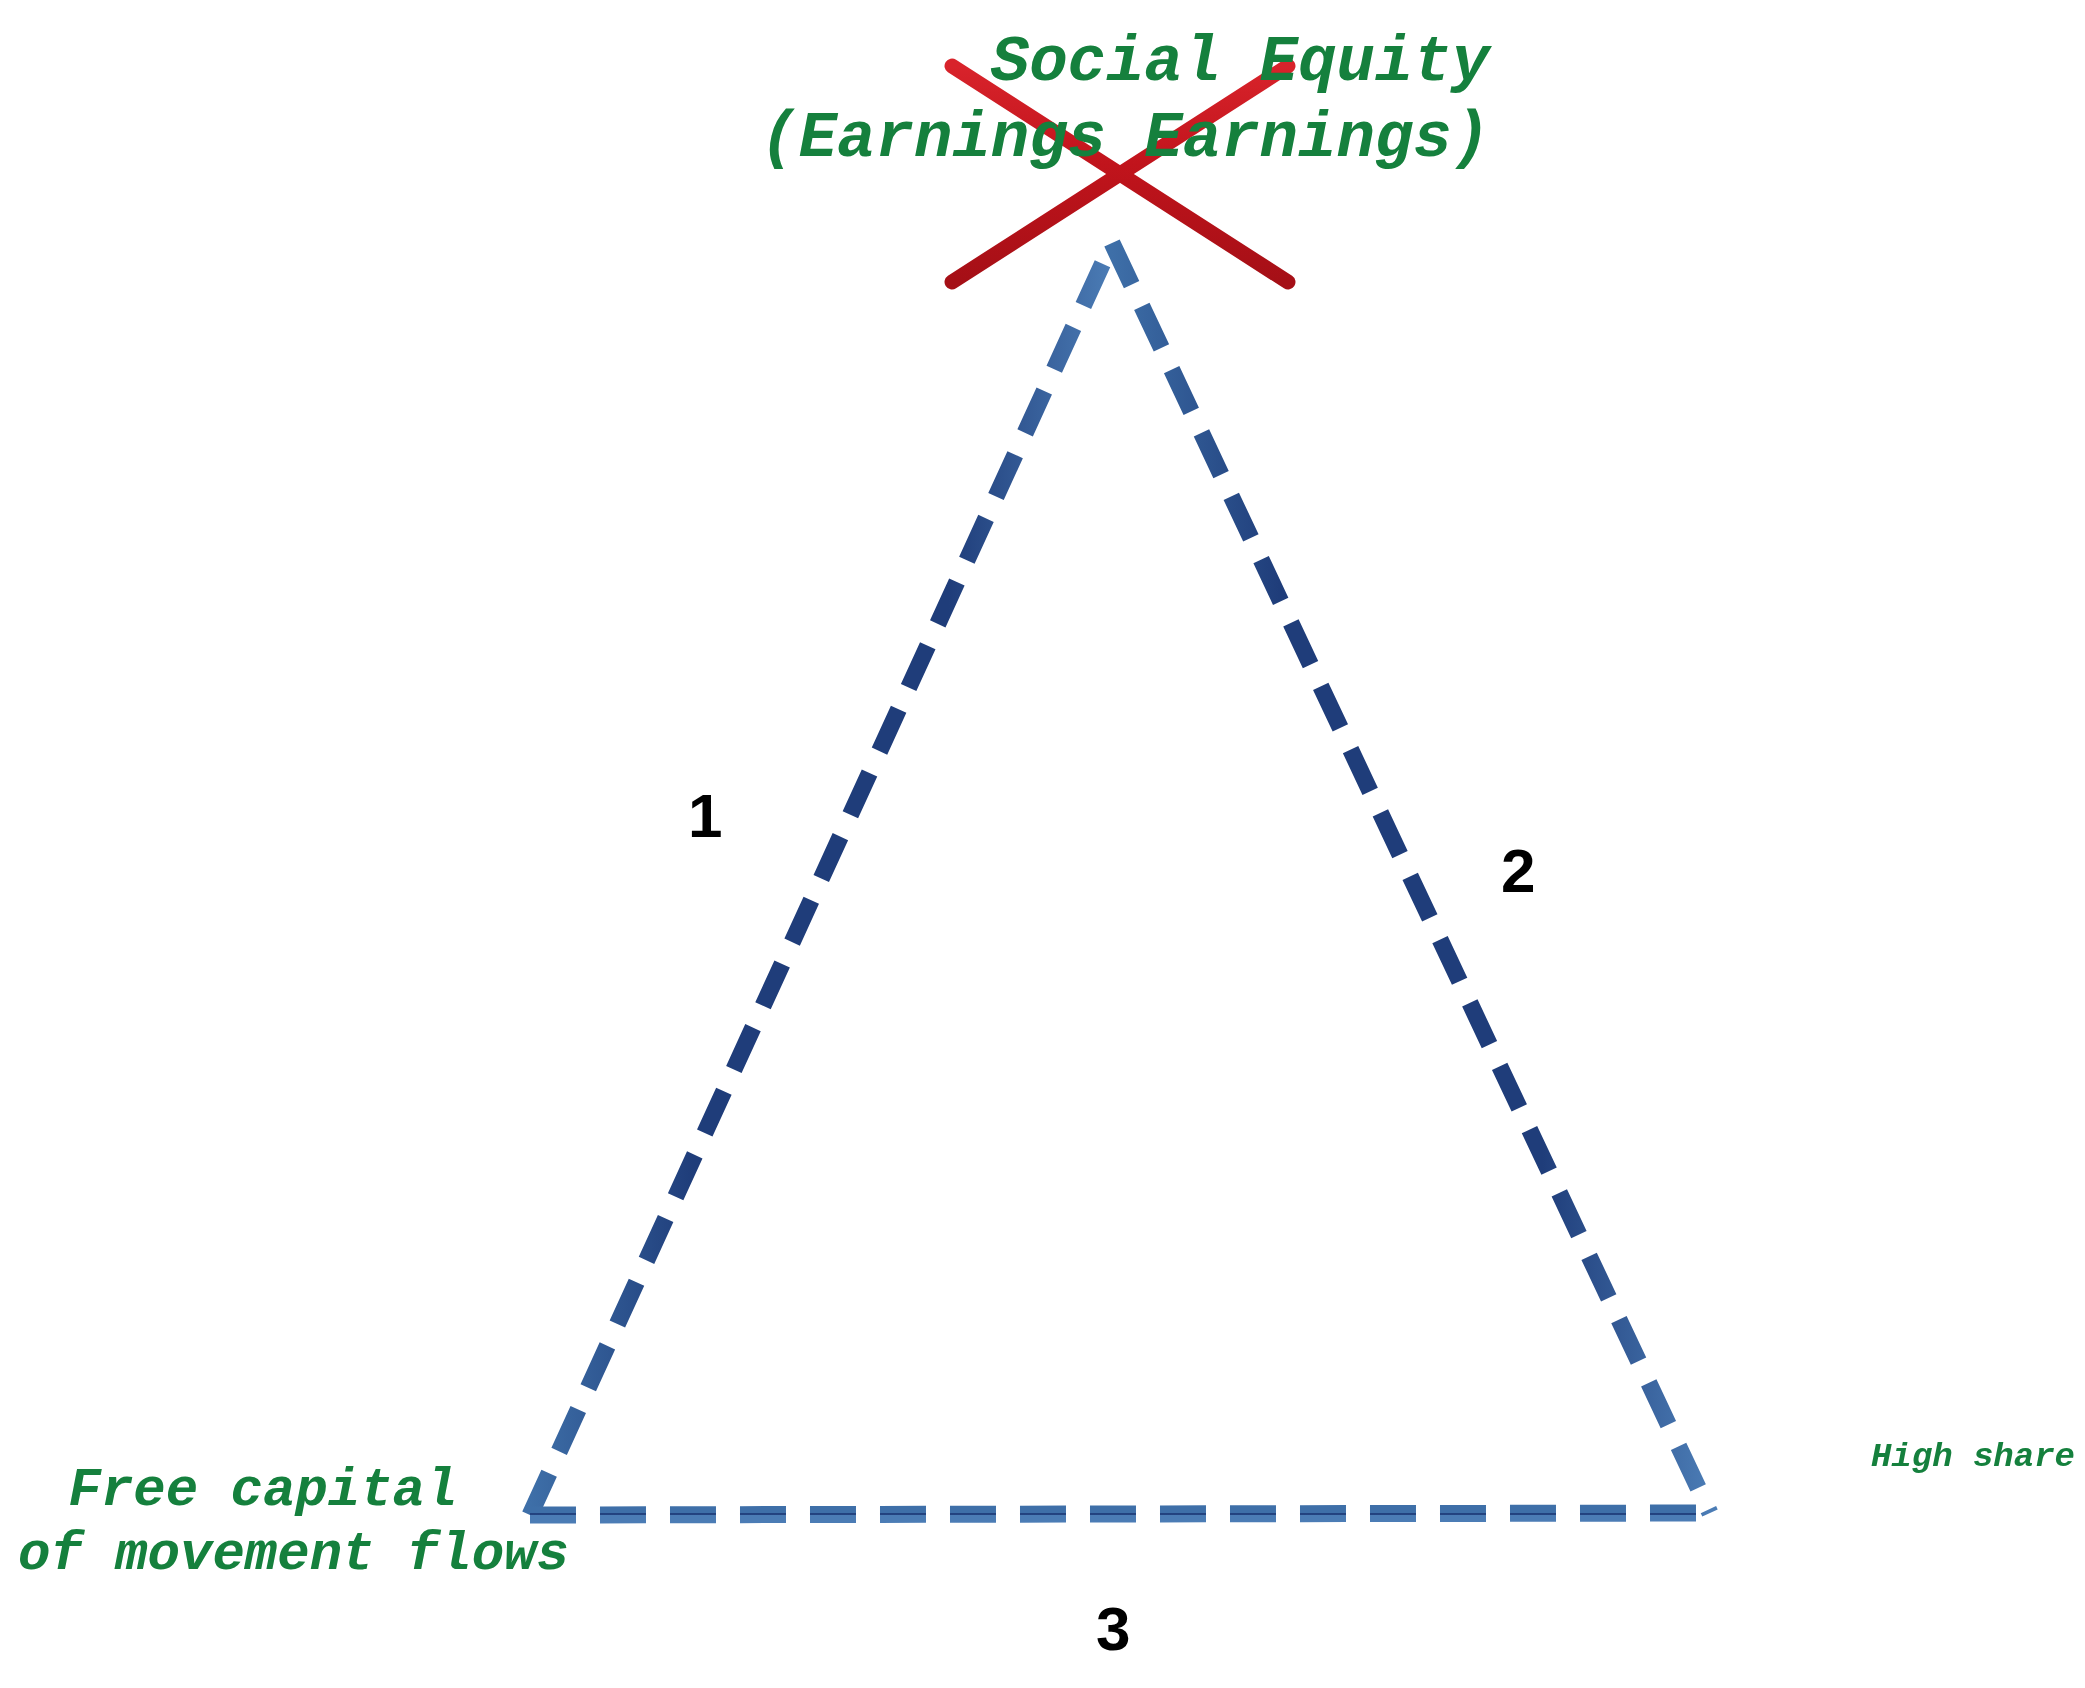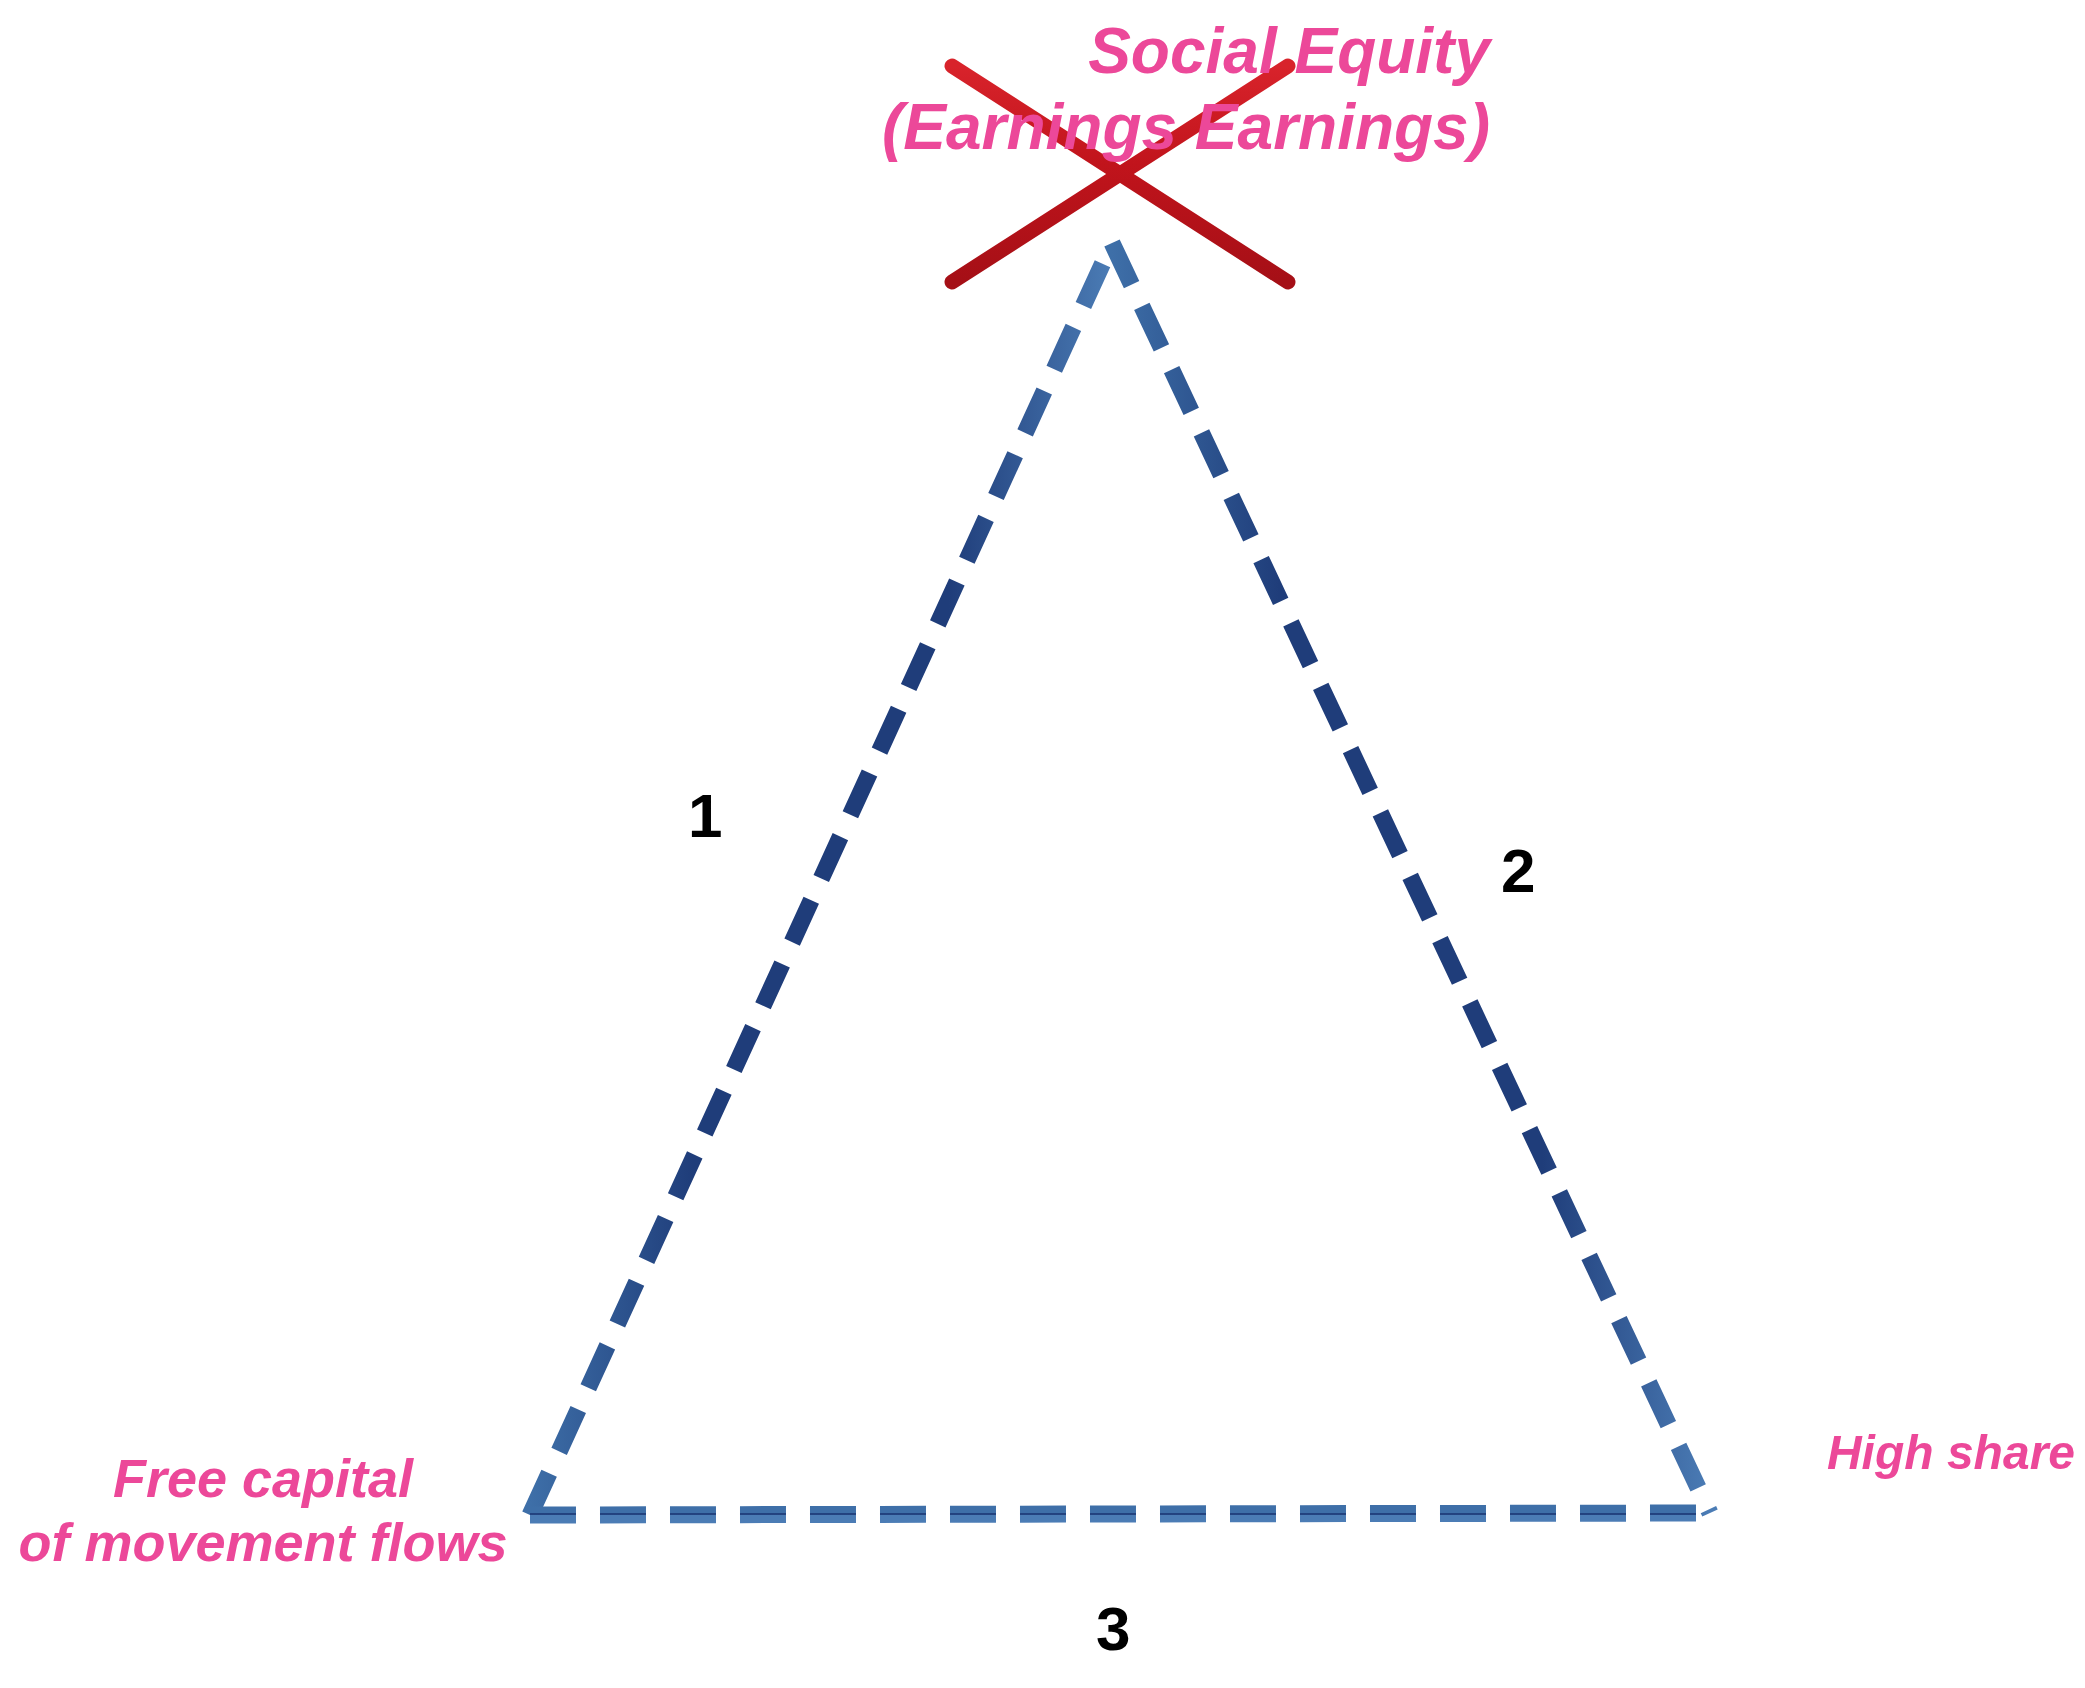--- a/index.html
+++ b/index.html
@@ -20,26 +20,27 @@
   }
   #triangle-svg {
     position: absolute;
     left: 0;
     top: 0;
     width: 2085px;
     height: 1688px;
   }
   .vertex-label {
     position: absolute;
-    font-family: Liberation Sans, sans-serif;
+    font-family: Liberation Mono, monospace;
     font-weight: bold;
     font-style: italic;
-    color: #ec4899;
+    color: #15803d;
     line-height: 1.18;
     white-space: nowrap;
+    margin-top: 12px;
   }
   #apex-label {
     left: 0;
     top: 14px;
     width: 1490px;
     text-align: right;
     font-size: 64px;
   }
   #apex-label .line {
     display: block;
@@ -52,21 +53,21 @@
     font-size: 54px;
   }
   #left-label .line {
     display: block;
   }
   #right-label {
     left: 1745px;
     top: 1425px;
     width: 330px;
     text-align: right;
-    font-size: 48px;
+    font-size: 34px;
   }
   #right-label .line {
     display: block;
   }
   .edge-number {
     position: absolute;
     font-family: "Liberation Sans", sans-serif;
     font-weight: bold;
     font-style: normal;
     color: #000000;

